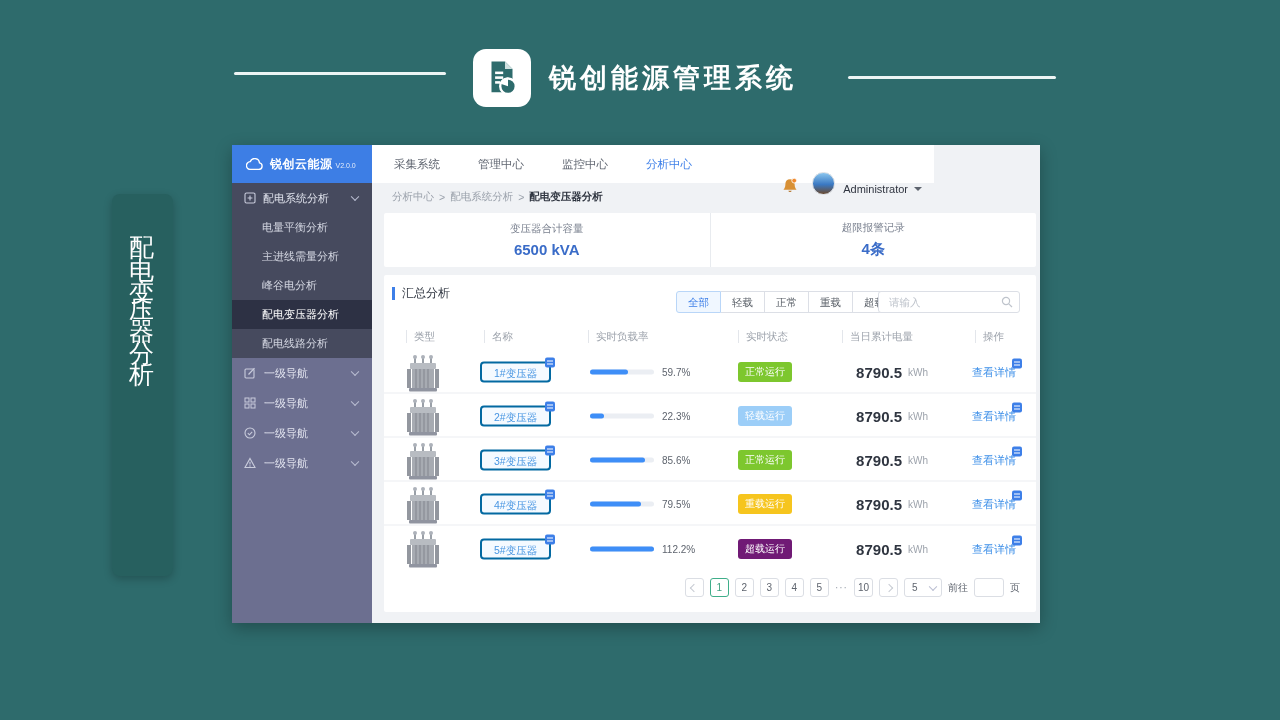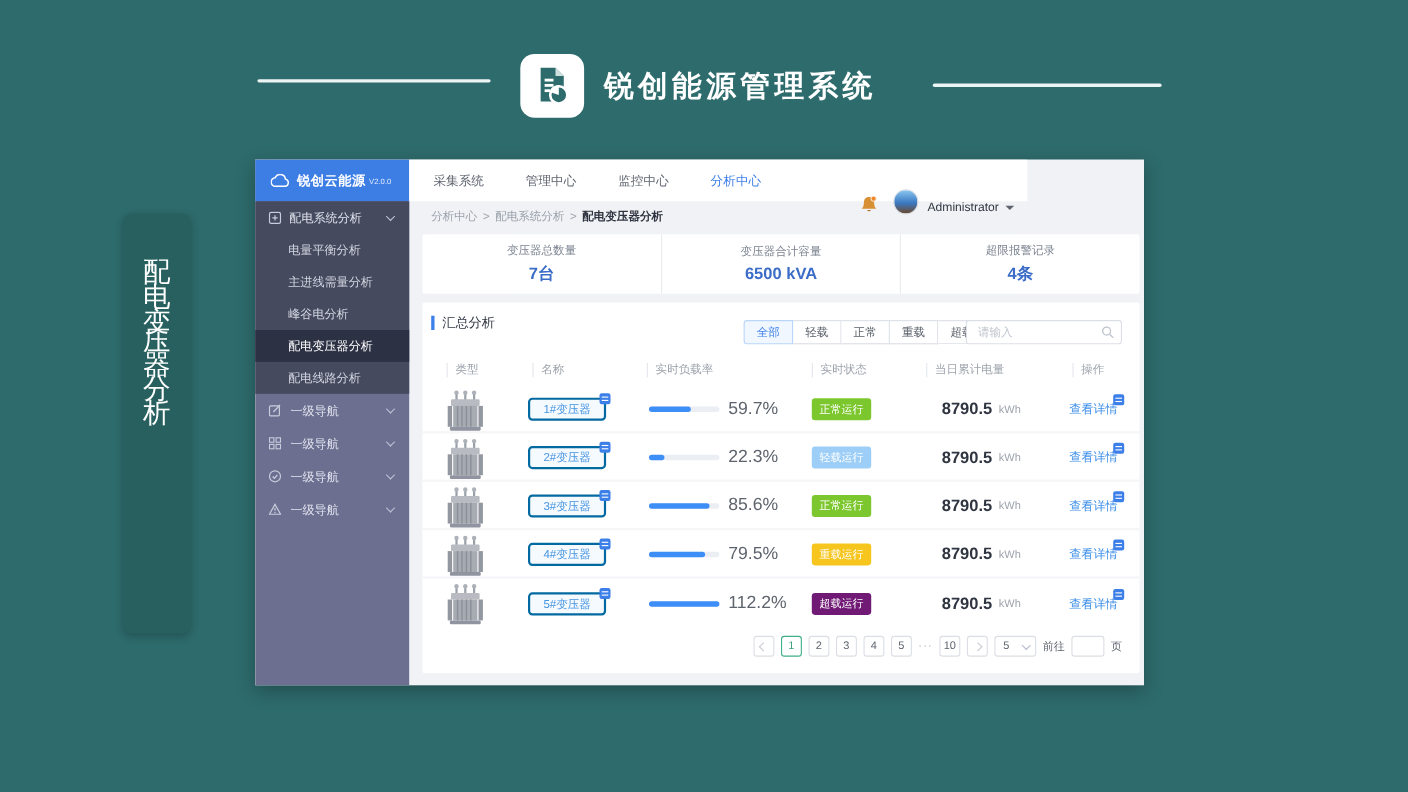--- a/index.html
+++ b/index.html
@@ -71,21 +71,21 @@
   
   .thead{position:absolute;left:0;top:55px;width:652px;height:20px;}
   .th{position:absolute;top:0;font-size:10.5px;color:#9DA3AC;border-left:1px solid #E3E6EB;padding-left:7px;line-height:13px;}
   .trow{position:absolute;left:0;width:652px;height:42px;border-bottom:2px solid #F5F6F8;}
   .tf-img{position:absolute;left:20px;top:1px;}
   .name-badge{position:absolute;left:96px;top:50%;transform:translateY(-50%);height:21px;line-height:19px;padding:0 12px;border:2px solid #0369a1;border-radius:4px;background:#F5FAFF;color:#4795E2;font-size:10.5px;cursor:pointer;}
   .mini-ic{position:absolute;right:-6px;top:-6px;width:10px;height:10px;background:#3D7FE8;border-radius:2px;}
   .mini-ic::before{content:"";position:absolute;left:2px;right:2px;top:3px;height:1px;background:#fff;box-shadow:0 3px 0 #fff;}
   .ptrack{position:absolute;left:206px;top:50%;transform:translateY(-50%);width:64px;height:5px;border-radius:3px;background:#EBEEF3;}
   .pfill{height:5px;border-radius:3px;background:#3E8EF7;}
-  .pct{position:absolute;left:278px;top:50%;transform:translateY(-50%);font-size:16px;color:#5E646E;}
+  .pct{position:absolute;left:278px;top:50%;transform:translateY(-50%);font-size:10px;color:#5E646E;}
   .badge{position:absolute;left:354px;top:50%;transform:translateY(-50%);padding:3px 7px;border-radius:3px;font-size:10px;color:#fff;}
   .energy{position:absolute;left:430px;width:88px;top:50%;transform:translateY(-50%);text-align:right;font-size:15px;font-weight:600;color:#2F3540;}
   .eunit{position:absolute;left:524px;top:50%;transform:translateY(-44%);font-size:10px;color:#9DA3AC;}
   .action{position:absolute;left:588px;top:50%;transform:translateY(-50%);font-size:11px;color:#3D8FE8;cursor:pointer;}
 
   
   .pager{position:absolute;right:16px;top:303px;display:flex;align-items:center;gap:6px;font-size:10px;color:#5E646E;}
   .pbox{min-width:19px;height:19px;line-height:17px;text-align:center;border:1px solid #DBDEE4;border-radius:3px;background:#fff;padding:0 3px;cursor:pointer;}
   .pbox.active{border-color:#3FAE8A;color:#3FA080;}
   .pbox.arrow{position:relative;}
@@ -219,24 +219,20 @@
       <div class="crumbs">
         <span>分析中心</span>
         <span class="sep">&gt;</span>
         <span>配电系统分析</span>
         <span class="sep">&gt;</span>
         <span class="last">配电变压器分析</span>
       </div>
 
       <div class="stats">
         <div class="stat">
-          <span class="s-lbl">变压器总数量</span>
-          <span class="s-val">7台</span>
-        </div>
-        <div class="stat">
           <span class="s-lbl">变压器合计容量</span>
           <span class="s-val">6500 kVA</span>
         </div>
         <div class="stat">
           <span class="s-lbl">超限报警记录</span>
           <span class="s-val">4条</span>
         </div>
       </div>
 
       <div class="card">

